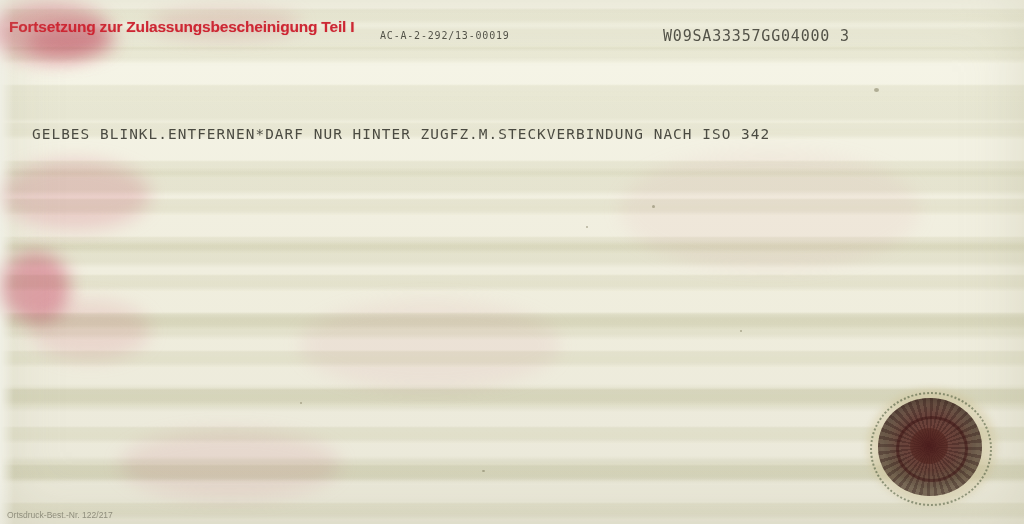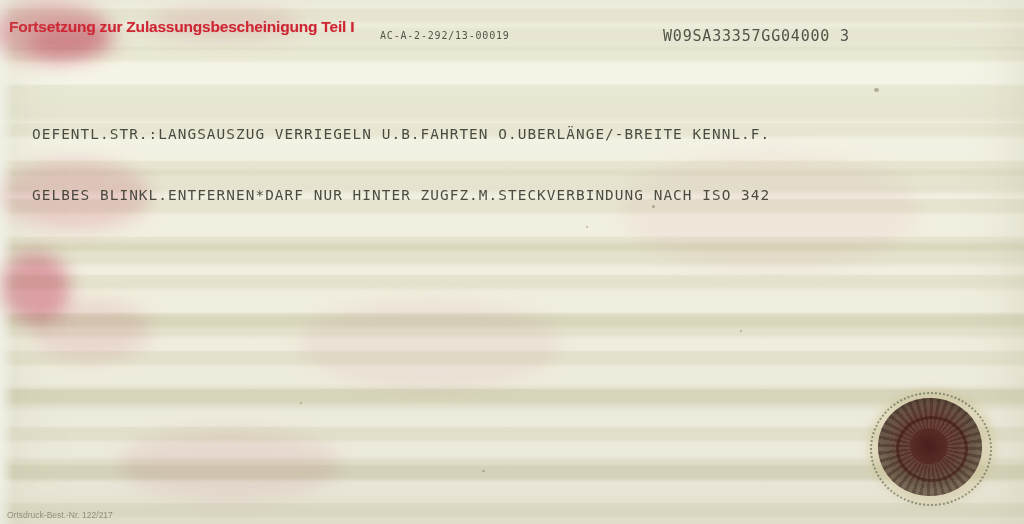--- a/index.html
+++ b/index.html
@@ -245,21 +245,20 @@
   <div class="stain stain-i"></div>
 
   <div class="header-title">Fortsetzung zur Zulassungsbescheinigung Teil I</div>
 
   <div class="mono ref-no">AC-A-2-292/13-00019</div>
 
   <div class="mono vin">W09SA33357GG04000 3</div>
 
 
   <div class="mono body-lines">
-    <div>OEFENTL.STR.:LANGSAUSZUG VERRIEGELN U.B.FAHRTEN O.UBERLÄNGE/-BREITE KENNL.F.</div>
     <div>GELBES BLINKL.ENTFERNEN*DARF NUR HINTER ZUGFZ.M.STECKVERBINDUNG NACH ISO 342</div>
   </div>
 
   <div class="speck" style="left:874px; top:88px;  width:5px; height:4px;"></div>
   <div class="speck" style="left:652px; top:205px; width:3px; height:3px;"></div>
   <div class="speck" style="left:586px; top:226px; width:2px; height:2px;"></div>
   <div class="speck" style="left:300px; top:402px; width:2px; height:2px;"></div>
   <div class="speck" style="left:482px; top:470px; width:3px; height:2px;"></div>
   <div class="speck" style="left:740px; top:330px; width:2px; height:2px;"></div>
 

